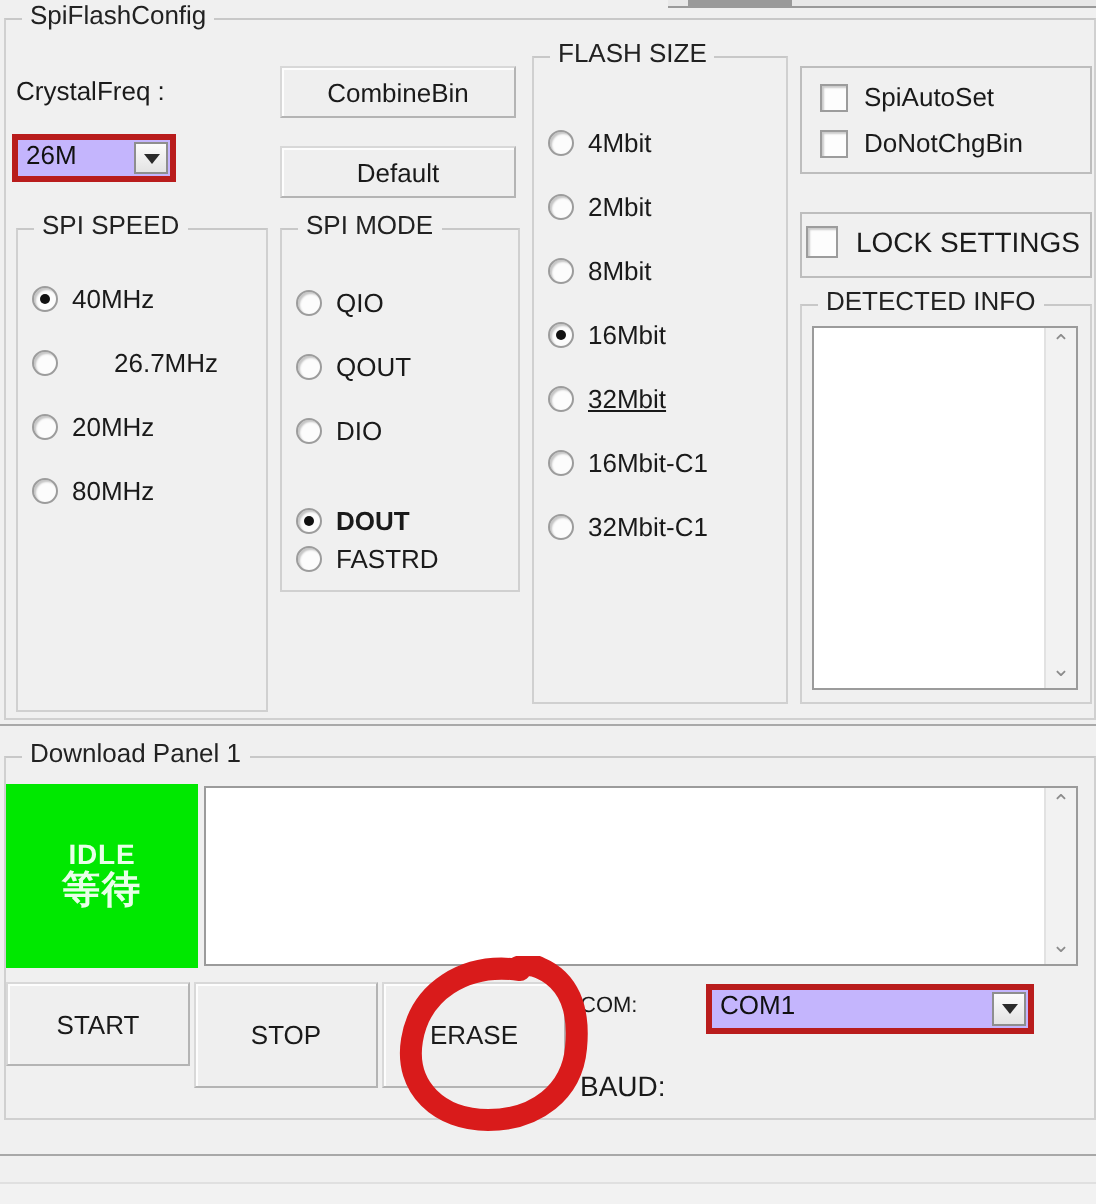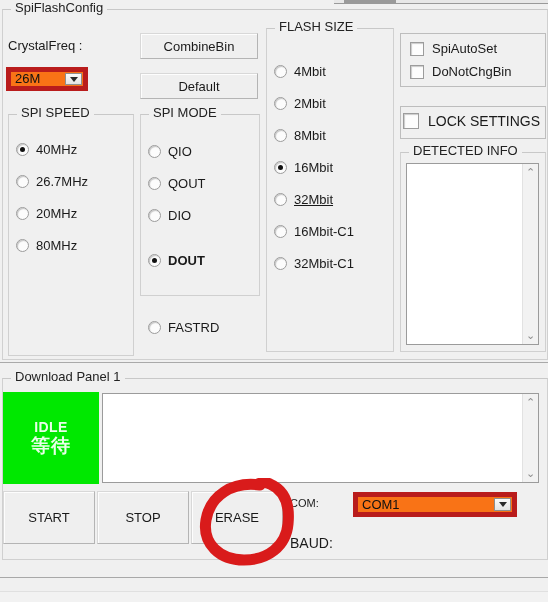--- a/index.html
+++ b/index.html
@@ -27,22 +27,22 @@
     background:#f0f0f0;padding:0 4px;
     font-size:13px;color:#222;white-space:nowrap;line-height:14px;
   }
   .gb.gb-dark{border-color:#bdbdbd;}
 
   
   #spiflash{left:2px;top:9px;width:544px;height:349px;}
 
   
   .lbl{position:absolute;white-space:nowrap;font-size:13px;color:#1a1a1a;}
-  .combo{position:absolute;background:#f97316;border:5px solid #b91c1c;box-sizing:border-box;
-         display:flex;align-items:flex-end;}
+  .combo{position:absolute;background:#c4b5fd;border:3px solid #b91c1c;box-sizing:border-box;
+         display:flex;align-items:flex-start;}
   .combo .val{padding-left:4px;font-size:13px;color:#111;white-space:nowrap;flex:1;overflow:hidden;}
   .combo .arrow{
     width:17px;align-self:stretch;margin:1px 1px 1px 0;
     background:linear-gradient(#fbfbfb,#e3e3e3);
     border:1px solid #8e8e8e;
     display:flex;align-items:center;justify-content:center;box-sizing:border-box;
   }
   .combo .arrow i{
     display:block;width:0;height:0;
     border-left:4px solid transparent;border-right:4px solid transparent;
@@ -134,21 +134,21 @@
   <div class="btn" style="left:140px;top:33px;width:118px;height:26px;">CombineBin</div>
   <div class="btn" style="left:140px;top:73px;width:118px;height:26px;">Default</div>
 
   <div class="gb" style="left:8px;top:114px;width:124px;height:240px;">
     <span class="gb-t">SPI SPEED</span>
   </div>
   <div class="radio on" style="left:16px;top:142px;">
     <span class="dot"></span>
     <span>40MHz</span>
   </div>
-  <div class="radio" style="left:16px;top:174px;">
+  <div class="radio" style="left:16px;top:174px;gap:21px;">
     <span class="dot"></span>
     <span>26.7MHz</span>
   </div>
   <div class="radio" style="left:16px;top:206px;">
     <span class="dot"></span>
     <span>20MHz</span>
   </div>
   <div class="radio" style="left:16px;top:238px;">
     <span class="dot"></span>
     <span>80MHz</span>
@@ -166,21 +166,21 @@
     <span>QOUT</span>
   </div>
   <div class="radio" style="left:148px;top:208px;">
     <span class="dot"></span>
     <span>DIO</span>
   </div>
   <div class="radio on" style="left:148px;top:253px;font-weight:bold;">
     <span class="dot"></span>
     <span>DOUT</span>
   </div>
-  <div class="radio" style="left:148px;top:272px;margin-top:48px;">
+  <div class="radio" style="left:148px;top:272px;">
     <span class="dot"></span>
     <span>FASTRD</span>
   </div>
 
   <div class="gb" style="left:266px;top:28px;width:126px;height:322px;">
     <span class="gb-t">FLASH SIZE</span>
   </div>
   <div class="radio" style="left:274px;top:64px;">
     <span class="dot"></span>
     <span>4Mbit</span>
@@ -249,21 +249,21 @@
   </div>
 
   <div class="textbox" style="left:102px;top:393px;width:437px;height:90px;">
     <span style="position:absolute;left:3px;top:2px;font-size:12px;white-space:pre-wrap;"></span>
     <div class="sbar">
       <span class="chev">⌃</span>
       <span class="chev">⌄</span>
     </div>
   </div>
 
-  <div class="btn" style="left:3px;top:491px;width:92px;height:53px;">START</div>
+  <div class="btn" style="left:3px;top:491px;width:92px;height:42px;">START</div>
   <div class="btn" style="left:97px;top:491px;width:92px;height:53px;">STOP</div>
   <div class="btn" style="left:191px;top:491px;width:92px;height:53px;">ERASE</div>
 
   <span class="lbl" style="left:290px;top:497px;font-size:11px;">COM:</span>
   <div class="combo" style="left:353px;top:492px;width:164px;height:25px;">
     <span class="val">COM1</span>
     <span class="arrow">
         <i></i>
       </span>
   </div>

